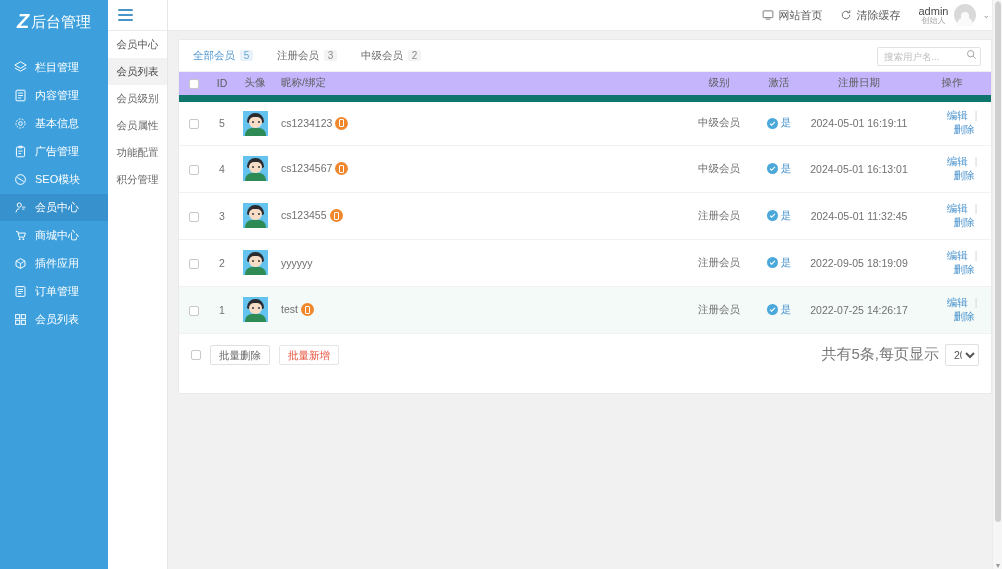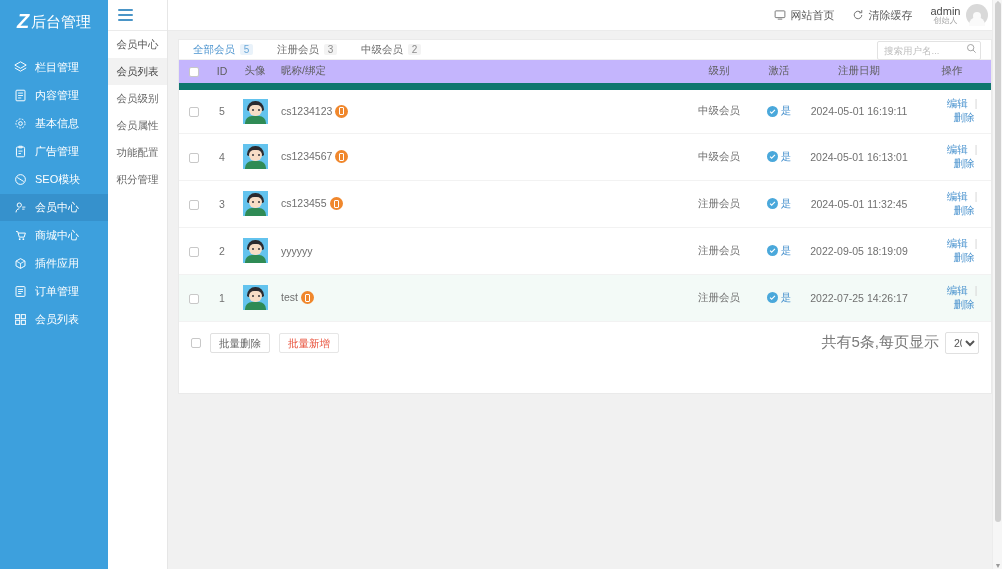--- a/index.html
+++ b/index.html
@@ -89,20 +89,21 @@
     flex: 1; height: 569px;
     display: flex; flex-direction: column;
     background: #f1f1f1;
     position: relative;
     overflow: hidden;
   }
   .topbar {
     height: 31px; background: #ffffff;
     border-bottom: 1px solid #ebebeb;
     display: flex; align-items: center; justify-content: flex-end;
+    padding-right: 12px;
     gap: 18px;
     flex: 0 0 31px;
   }
   .top-link {
     display: flex; align-items: center; gap: 4px;
     font-size: 11px; color: #5a5a5a; cursor: pointer;
   }
   .top-ico { display: inline-flex; align-items: center; }
   .user-box { display: flex; align-items: center; gap: 6px; cursor: pointer; }
   .user-names { display: flex; flex-direction: column; align-items: center; line-height: 1.1; }
@@ -128,21 +129,21 @@
     flex: 1;
     padding: 8px 10px 0 10px;
     overflow: hidden;
   }
   .panel {
     background: #ffffff;
     border: 1px solid #eaeaea;
     min-height: 355px;
   }
   .panel-head {
-    height: 20px;
+    height: 32px;
     display: flex; align-items: center;
     padding: 0 10px;
     justify-content: space-between;
     border-bottom: 1px solid #f0f0f0;
   }
   .tabs { display: flex; align-items: center; gap: 16px; }
   .tab {
     display: flex; align-items: center; gap: 5px;
     font-size: 10.5px; color: #6d6d6d; cursor: pointer;
     padding: 2px 4px;

